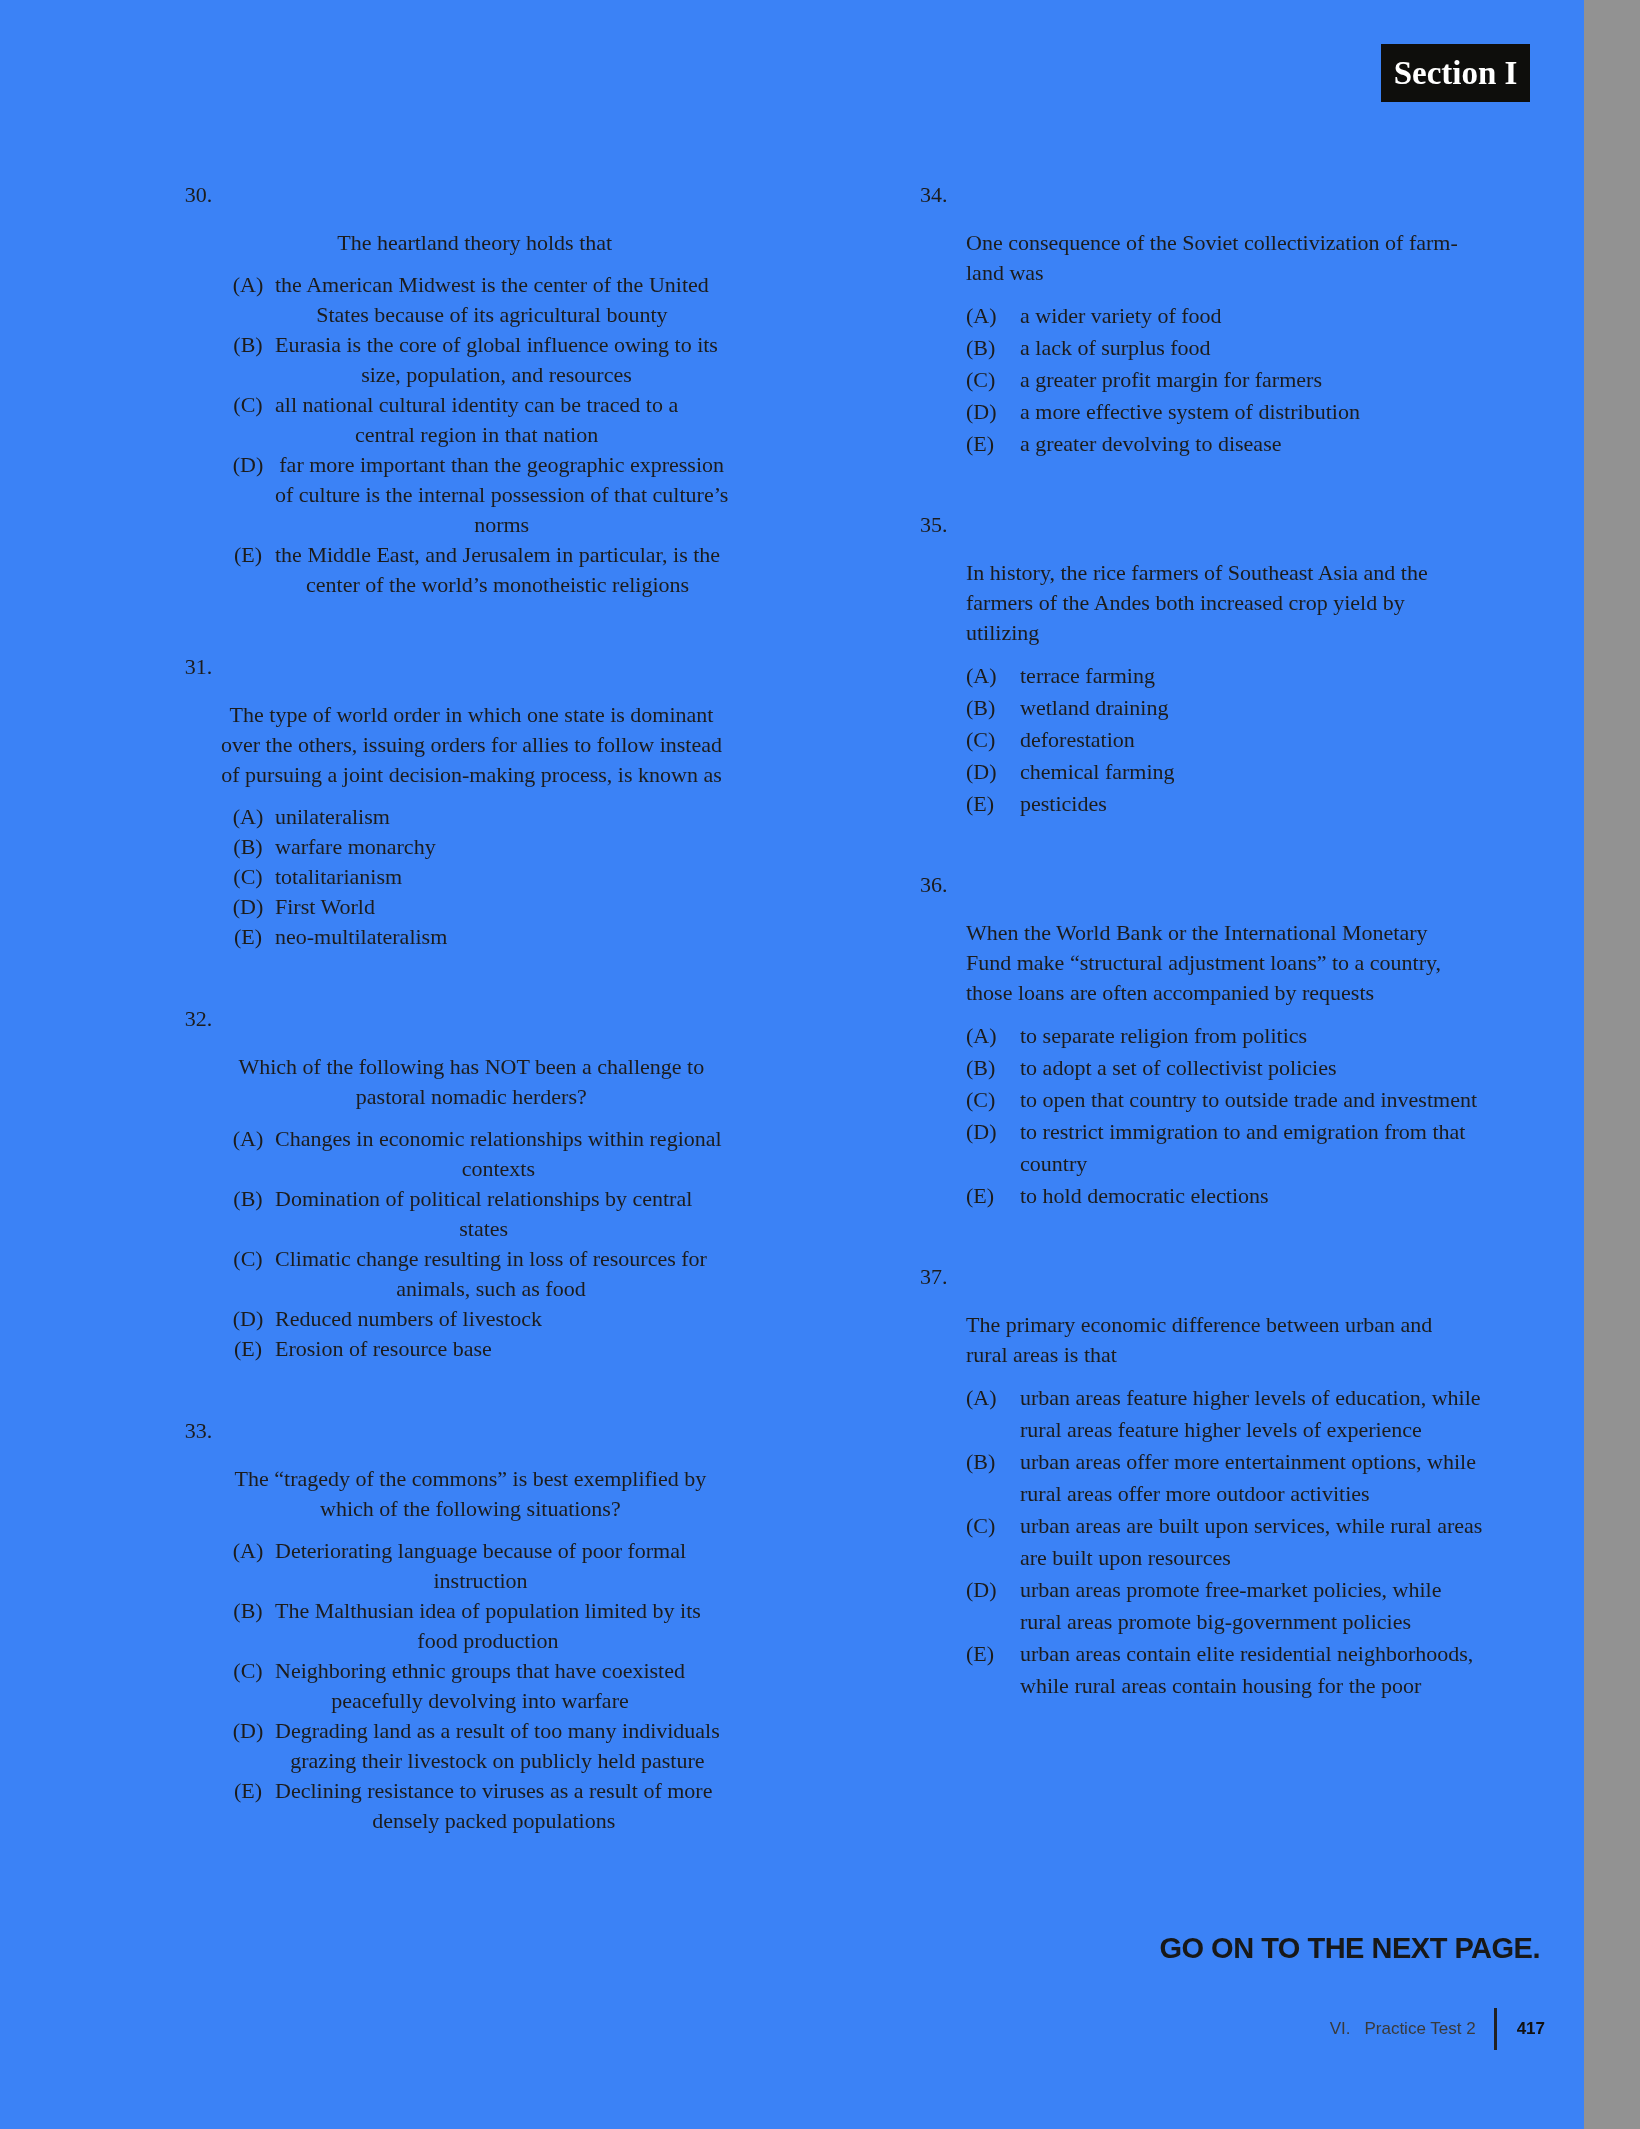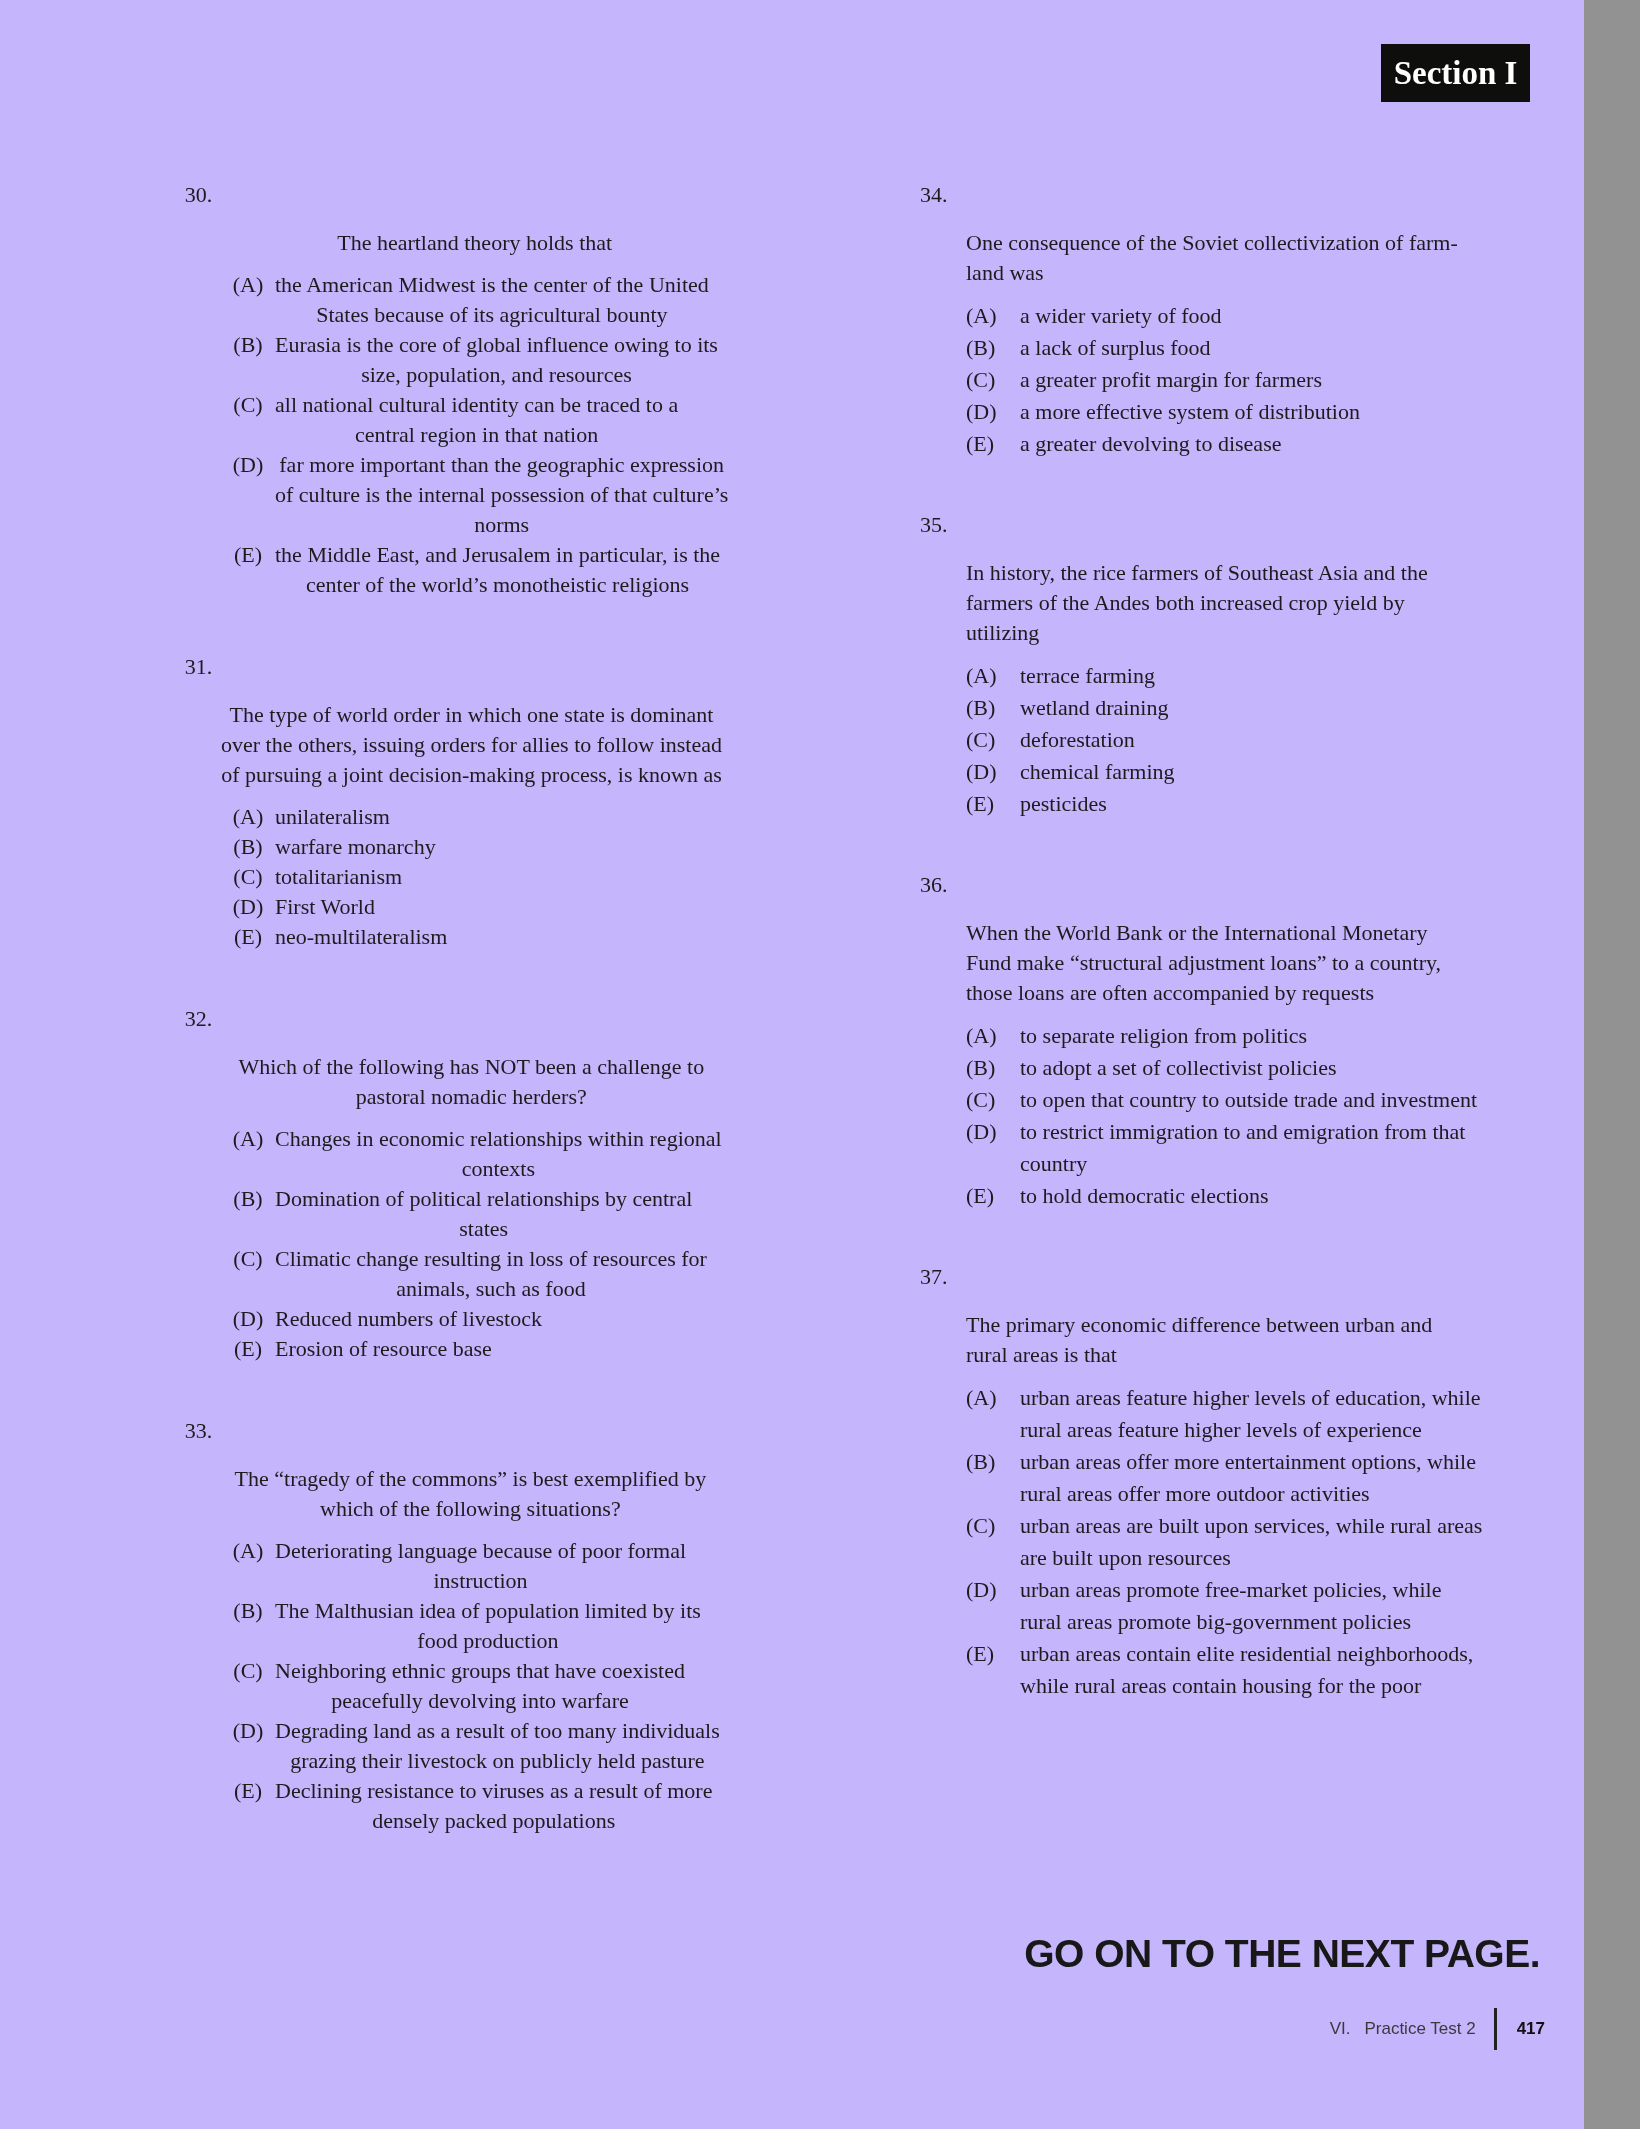--- a/index.html
+++ b/index.html
@@ -1,17 +1,17 @@
 <!DOCTYPE html>
 <html><head>
 <meta charset="utf-8">
 <style>
   html,body { margin:0; padding:0; background:#e8e8e8; }
   .page {
-    position:relative; width:1640px; height:2129px; background:#c4b5fd;
+    position:relative; width:1640px; height:2129px; background:#3b82f6;
     overflow:hidden; font-family:"Liberation Serif","DejaVu Serif",serif;
     font-size:22px; color:#1c1c1c; margin:0 auto;
   }
   .edge-bar { position:absolute; right:0; top:0; width:56px; height:100%; background:#929292; }
   .section-badge {
     position:absolute; left:1381px; top:44px; width:149px; height:58px;
     background:#0e0e0c; color:#ffffff; display:flex; align-items:center; justify-content:center;
     font-weight:bold; font-size:33px; font-family:"Liberation Serif","DejaVu Serif",serif;
   }
   .col { position:absolute; top:180px; }
@@ -23,21 +23,21 @@
   .col-right .qnum { width:46px; }
   .qbody { flex:none;margin-top:48px; }
   .line { white-space:nowrap; line-height:30px; }
   .opts { margin-top:12px; }
   .opt { display:flex; }
   .opt-letter { flex:none; width:54px; line-height:30px; }
   .col-right .opt-letter, .col-right .opt .line { line-height:32px; }
   .go-on {
     position:absolute; top:1932px; right:100px;
     font-family:"Liberation Sans","DejaVu Sans",sans-serif; font-weight:bold;
-    font-size:39px; letter-spacing:-0.5px; color:#181818; white-space:nowrap;
+    font-size:29px; letter-spacing:-0.5px; color:#181818; white-space:nowrap;
   }
   .footer {
     position:absolute; top:2008px; right:95px; display:flex; align-items:center;
     font-family:"Liberation Sans","DejaVu Sans",sans-serif; font-size:17px; color:#3a3a3a;
     white-space:nowrap;
   }
   .footer .part { margin-right:14px; }
   .footer .divider { width:3px; height:42px; background:#222222; margin:0 20px 0 18px; }
   .footer .pageno { font-weight:bold; color:#111111; }
 </style>

